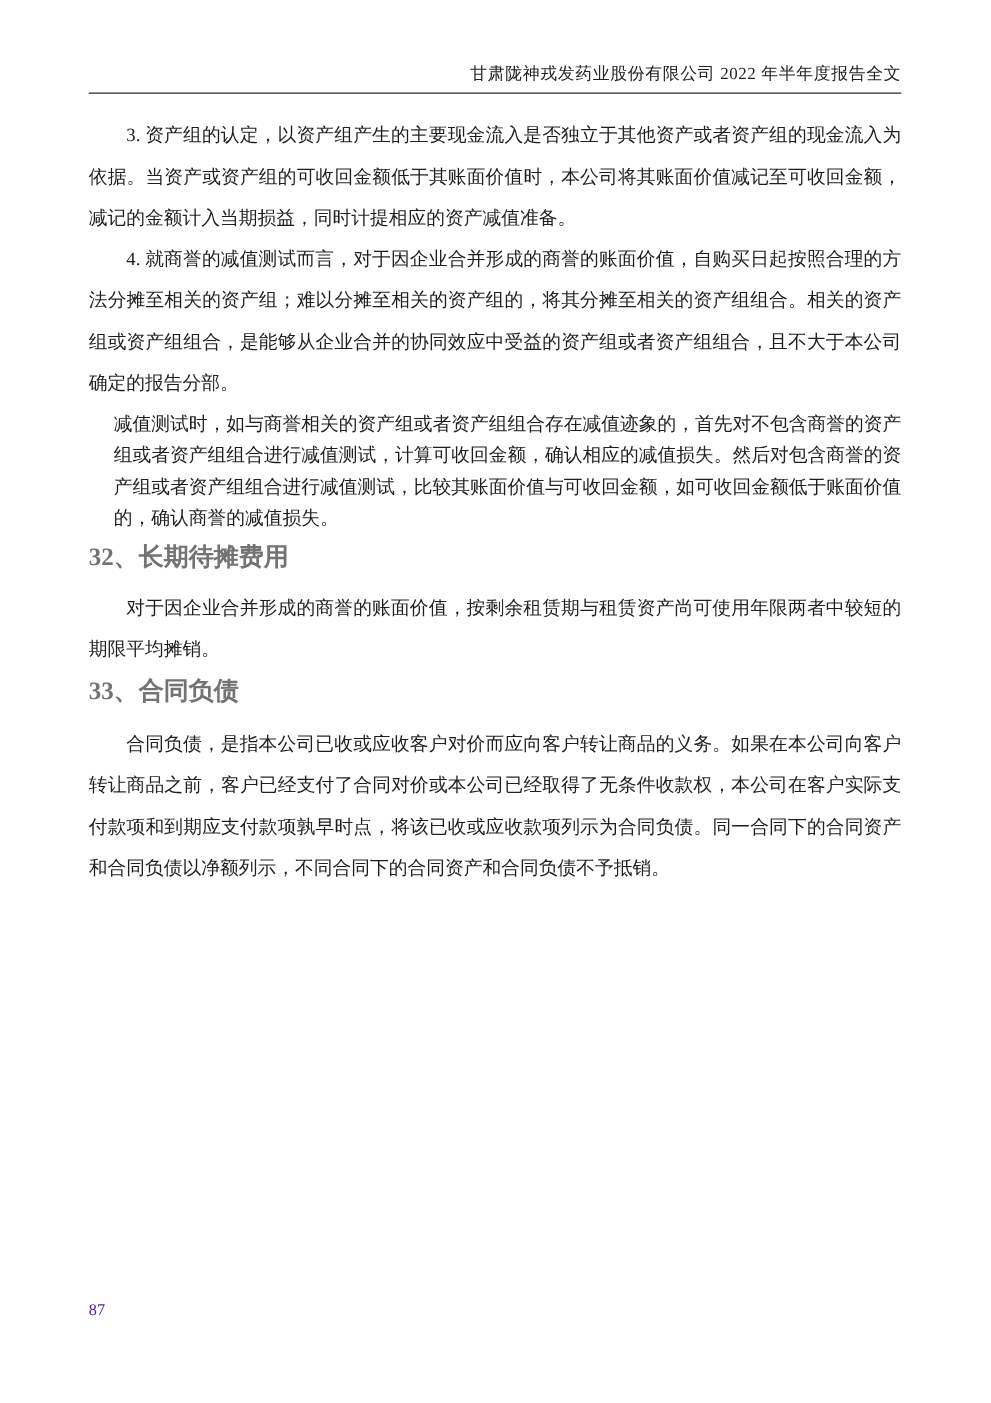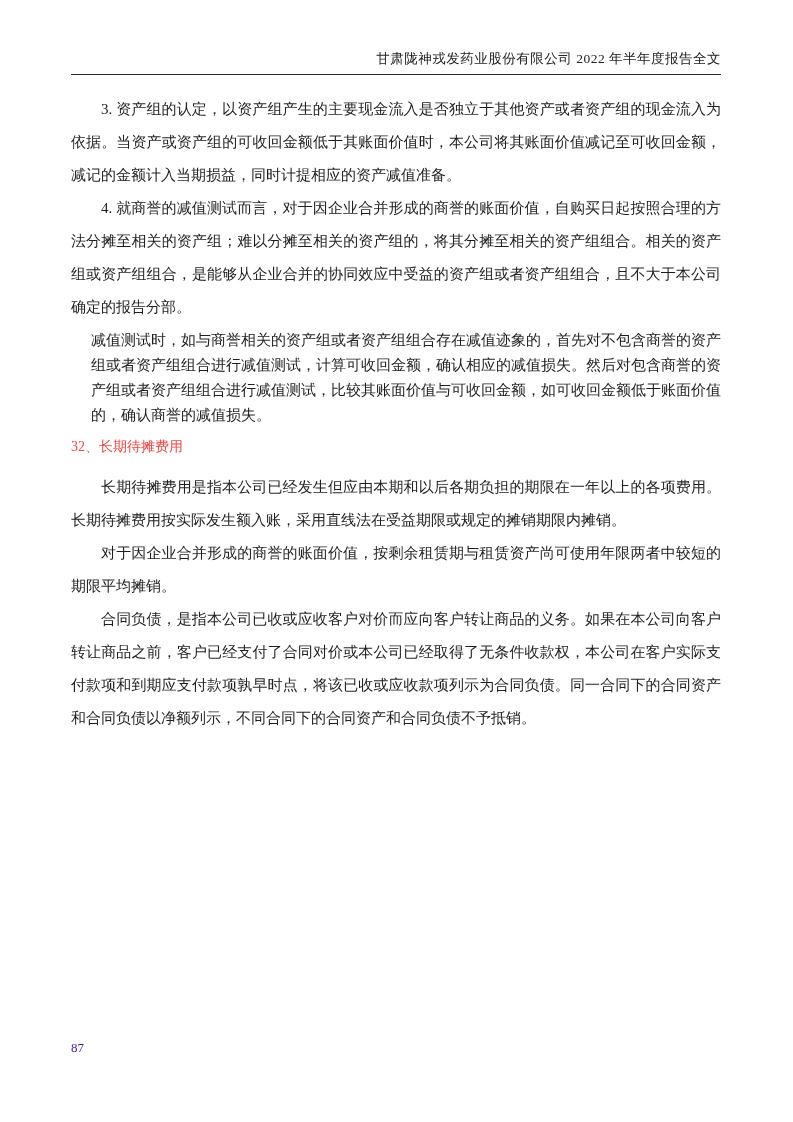--- a/index.html
+++ b/index.html
@@ -55,25 +55,25 @@
   }
   .content p.noindent {
     text-indent: 0;
     margin-left: 20px;
   }
   .content p.tight {
     line-height: 25px;
     margin-top: 4px;
   }
   .section-heading {
-    font-size: 14px;
-    font-weight: normal;
+    font-size: 20px;
+    font-weight: bold;
     line-height: 33px;
     margin: 2px 0 8px 0;
-    color: #ef4444;
+    color: #737373;
   }
   .section-heading.second {
     margin: 0 0 10px 0;
   }
   .footer {
     position: absolute;
     left: 71px;
     width: 650px;
     top: 1040px;
     font-size: 13px;
@@ -93,26 +93,26 @@
   <div class="content">
 
     <p>3. 资产组的认定，以资产组产生的主要现金流入是否独立于其他资产或者资产组的现金流入为依据。当资产或资产组的可收回金额低于其账面价值时，本公司将其账面价值减记至可收回金额，减记的金额计入当期损益，同时计提相应的资产减值准备。</p>
 
     <p>4. 就商誉的减值测试而言，对于因企业合并形成的商誉的账面价值，自购买日起按照合理的方法分摊至相关的资产组；难以分摊至相关的资产组的，将其分摊至相关的资产组组合。相关的资产组或资产组组合，是能够从企业合并的协同效应中受益的资产组或者资产组组合，且不大于本公司确定的报告分部。</p>
 
     <p class="noindent tight">减值测试时，如与商誉相关的资产组或者资产组组合存在减值迹象的，首先对不包含商誉的资产组或者资产组组合进行减值测试，计算可收回金额，确认相应的减值损失。然后对包含商誉的资产组或者资产组组合进行减值测试，比较其账面价值与可收回金额，如可收回金额低于账面价值的，确认商誉的减值损失。</p>
 
     <div class="section-heading">32、长期待摊费用</div>
 
-    <p>长期待摊费用是指本公司已经发生但应由本期和以后各期负担的期限在一年以上的各项费用。长期待摊费用按实际发生额入账，采用直线法在受益期限或规定的摊销期限内摊销。</p>
 
     <p>对于因企业合并形成的商誉的账面价值，按剩余租赁期与租赁资产尚可使用年限两者中较短的期限平均摊销。</p>
 
 
 
+    <div class="section-heading second">33、合同负债</div>
 
     <p>合同负债，是指本公司已收或应收客户对价而应向客户转让商品的义务。如果在本公司向客户转让商品之前，客户已经支付了合同对价或本公司已经取得了无条件收款权，本公司在客户实际支付款项和到期应支付款项孰早时点，将该已收或应收款项列示为合同负债。同一合同下的合同资产和合同负债以净额列示，不同合同下的合同资产和合同负债不予抵销。</p>
 
   </div>
 
   <div class="footer">
     <span>87</span>
   </div>
 
 </div>

